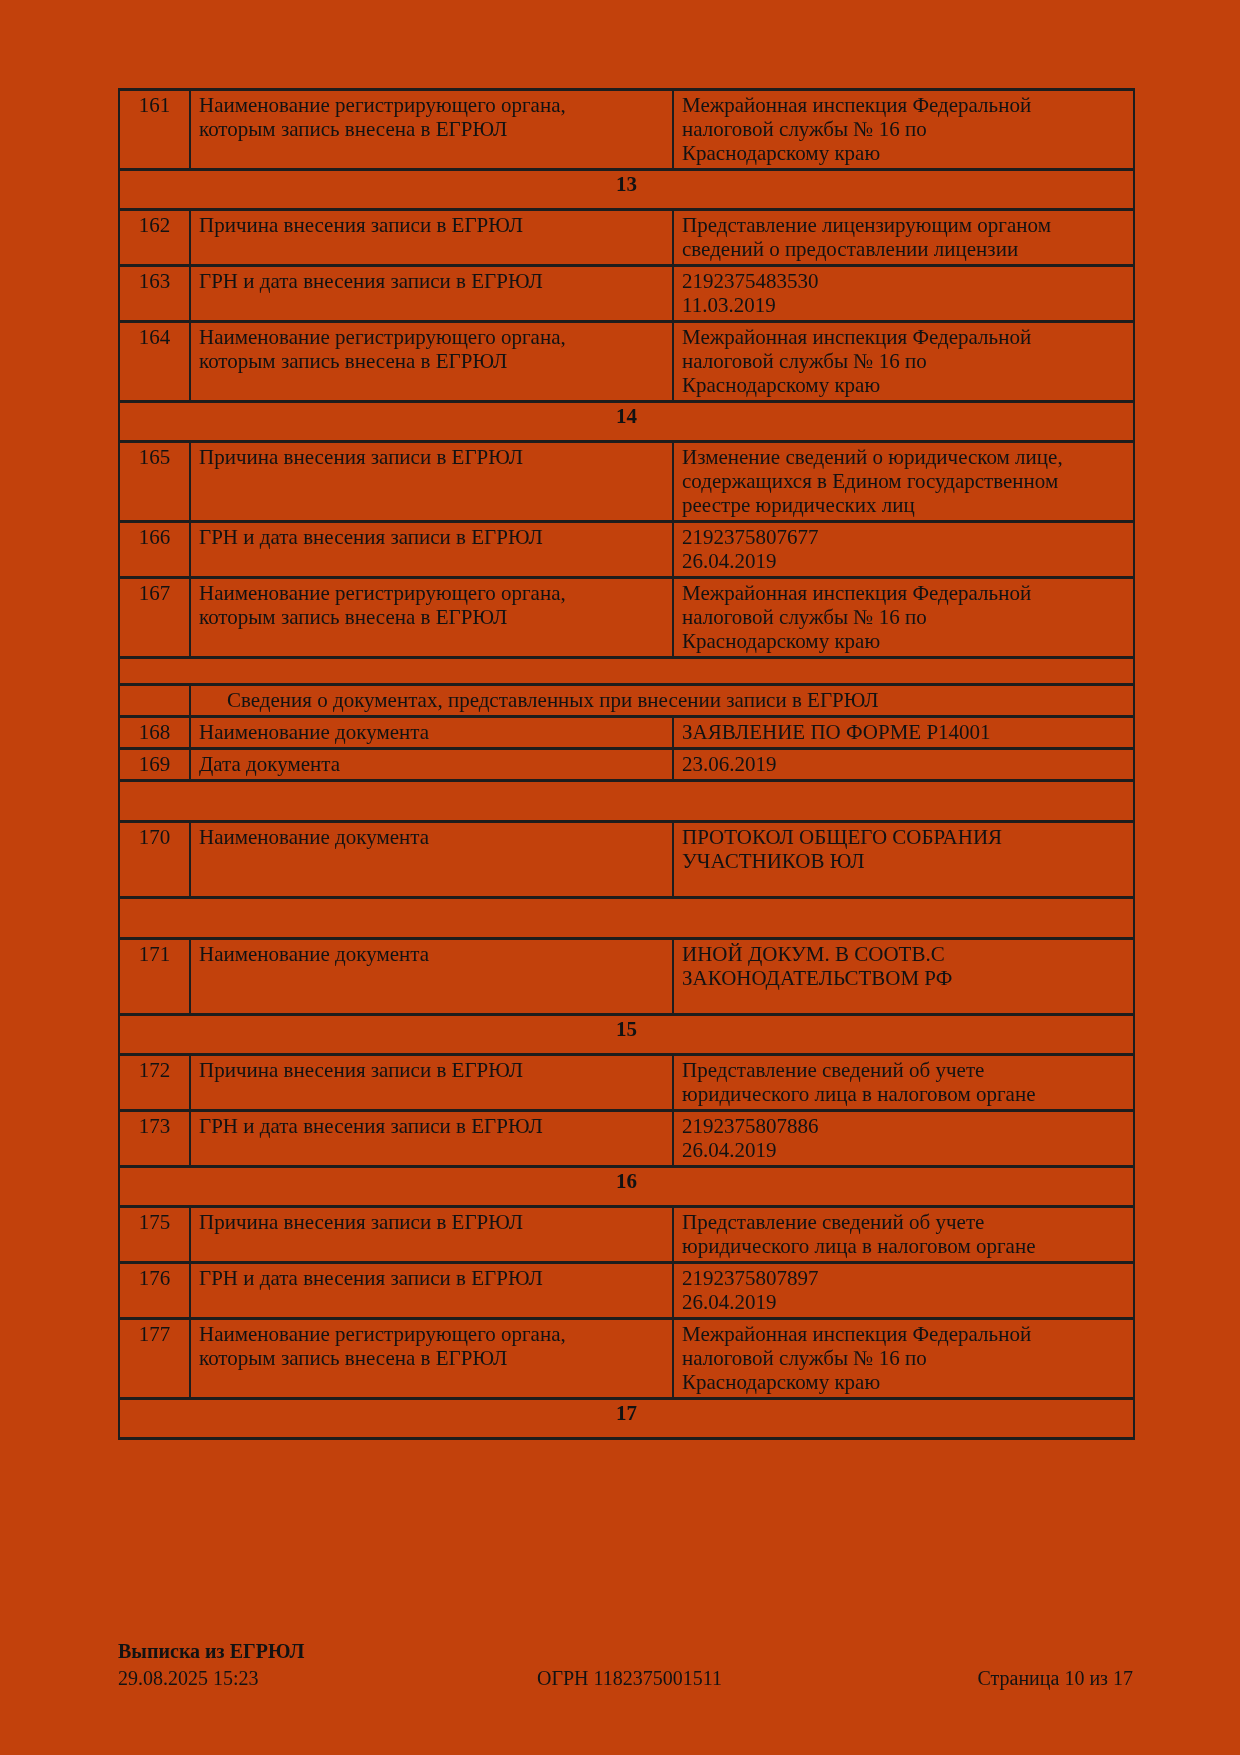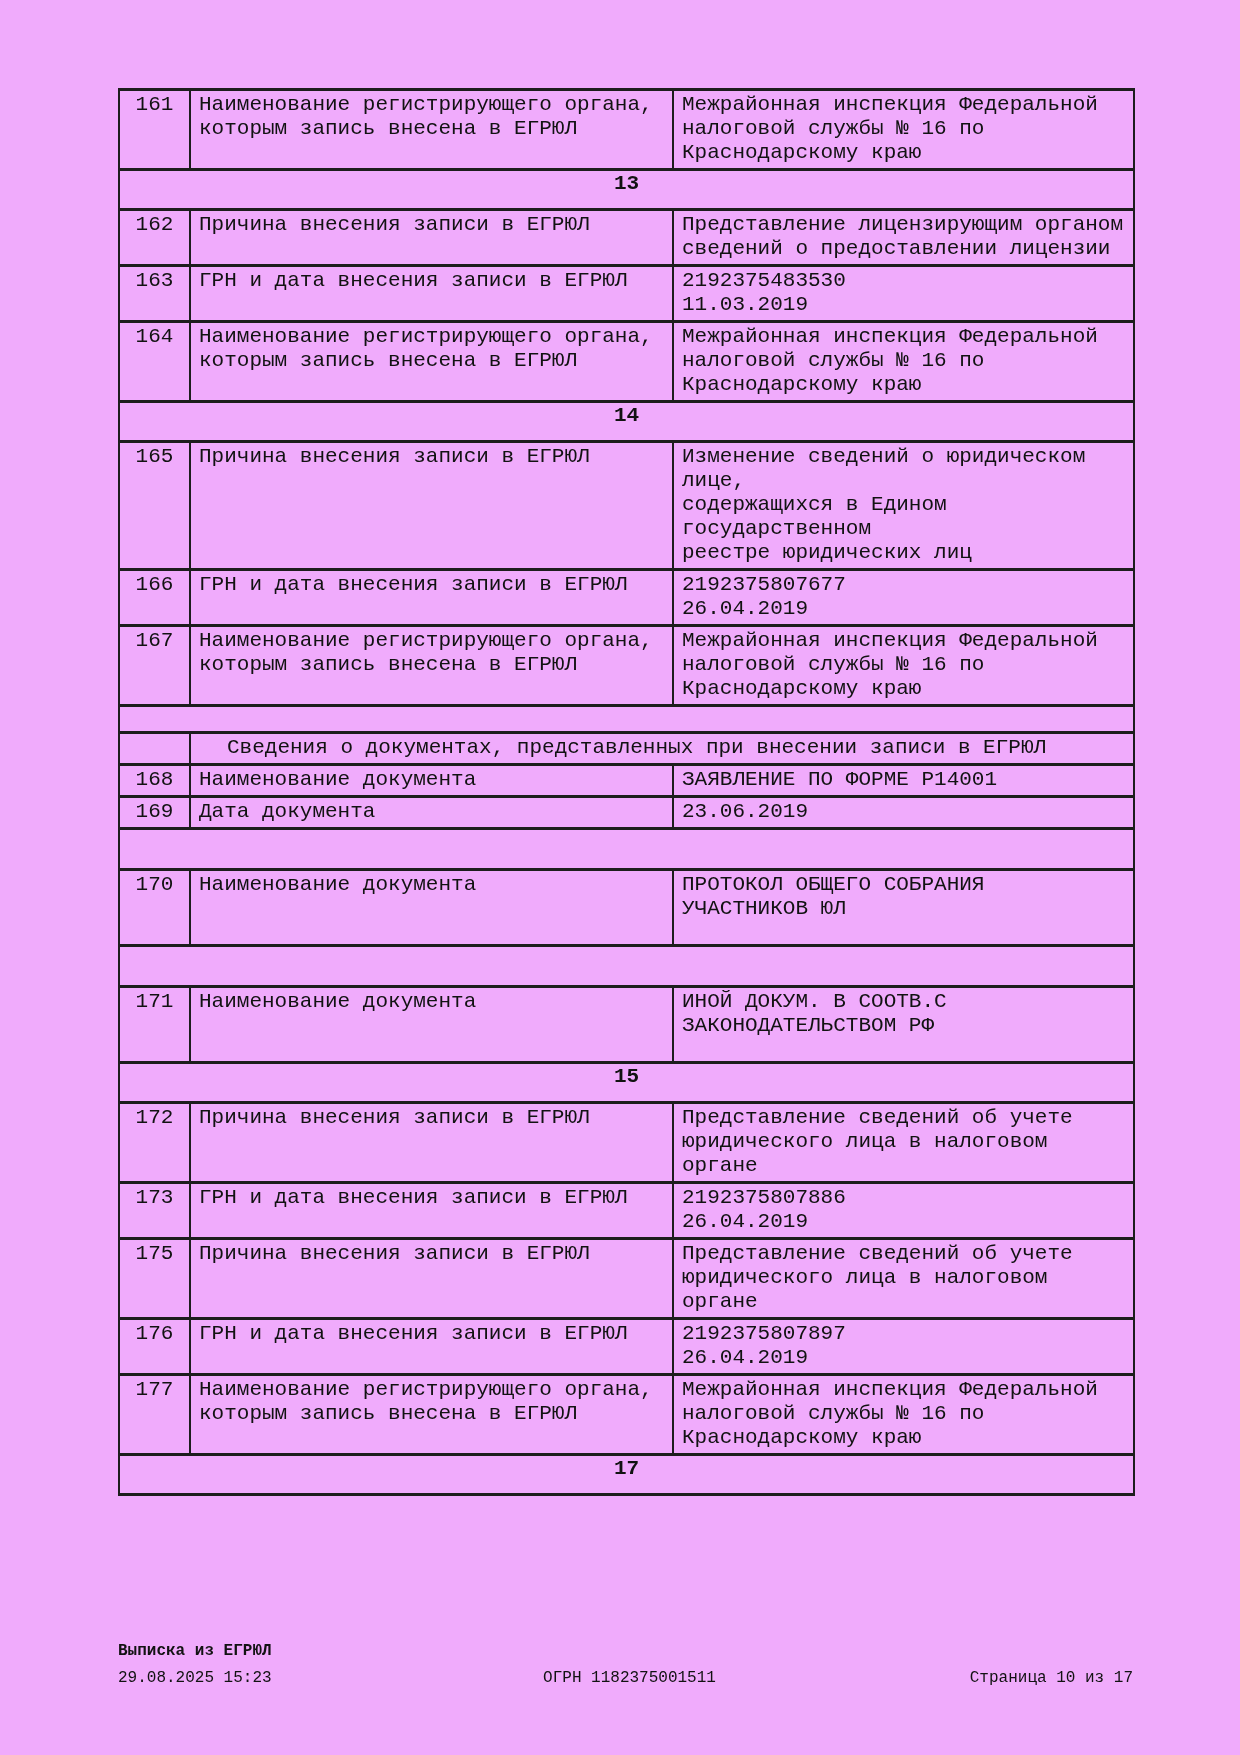--- a/index.html
+++ b/index.html
@@ -11,22 +11,21 @@
     width: 1240px;
     height: 1755px;
     position: relative;
     font-family: "Liberation Serif", "DejaVu Serif", serif;
     color: #121212;
     overflow: hidden;
   }
   .sheet {
     position: absolute;
     inset: 0;
-    background: #f0abfc;
-    font-family: Liberation Mono, monospace;
+    background: #c2410c;
   }
   table.egrul {
     position: absolute;
     left: 118px;
     top: 88px;
     width: 1015px;
     border-collapse: collapse;
     table-layout: fixed;
   }
   table.egrul td {
@@ -64,21 +63,21 @@
     padding: 0;
   }
   tr.r-item.tall td {
     height: 68px;
   }
   .footer {
     position: absolute;
     left: 118px;
     top: 1638px;
     width: 1015px;
-    font-size: 16px;
+    font-size: 20px;
     line-height: 27px;
     color: #121212;
   }
   .footer-title {
     font-weight: bold;
   }
   .footer-center {
     position: absolute;
     top: 27px;
     left: 4px;
@@ -201,20 +200,23 @@
           <td class="c-num">172</td>
           <td class="c-label">Причина внесения записи в ЕГРЮЛ</td>
           <td class="c-value">Представление сведений об учете
 юридического лица в налоговом органе</td>
         </tr>
         <tr class="r-item">
           <td class="c-num">173</td>
           <td class="c-label">ГРН и дата внесения записи в ЕГРЮЛ</td>
           <td class="c-value">2192375807886
 26.04.2019</td>
+        </tr>
+        <tr class="r-section">
+          <td class="c-section" colspan="3">16</td>
         </tr>
         <tr class="r-item">
           <td class="c-num">175</td>
           <td class="c-label">Причина внесения записи в ЕГРЮЛ</td>
           <td class="c-value">Представление сведений об учете
 юридического лица в налоговом органе</td>
         </tr>
         <tr class="r-item">
           <td class="c-num">176</td>
           <td class="c-label">ГРН и дата внесения записи в ЕГРЮЛ</td>

